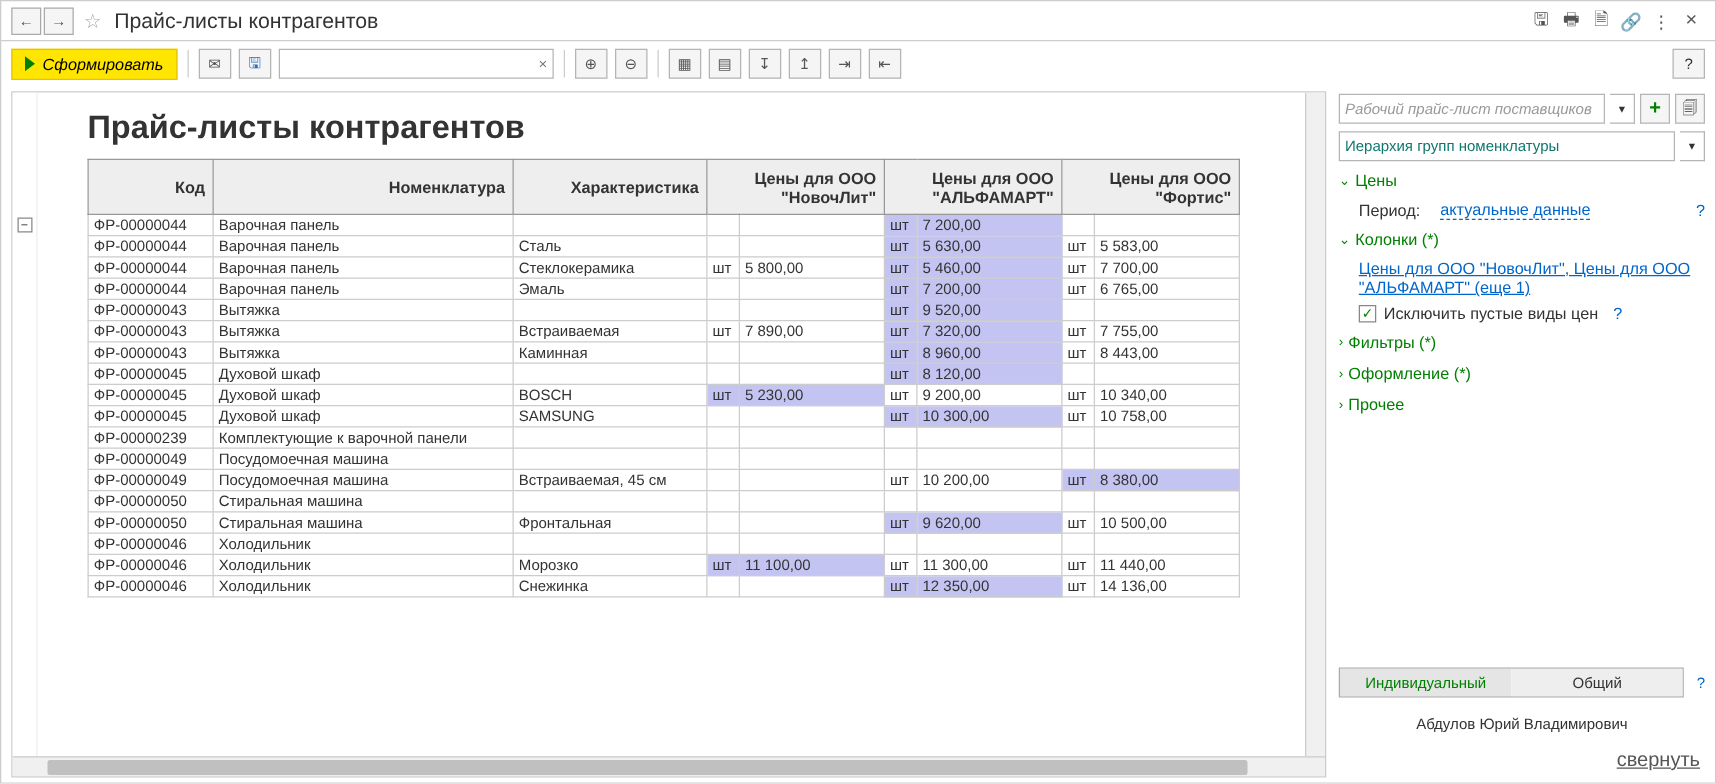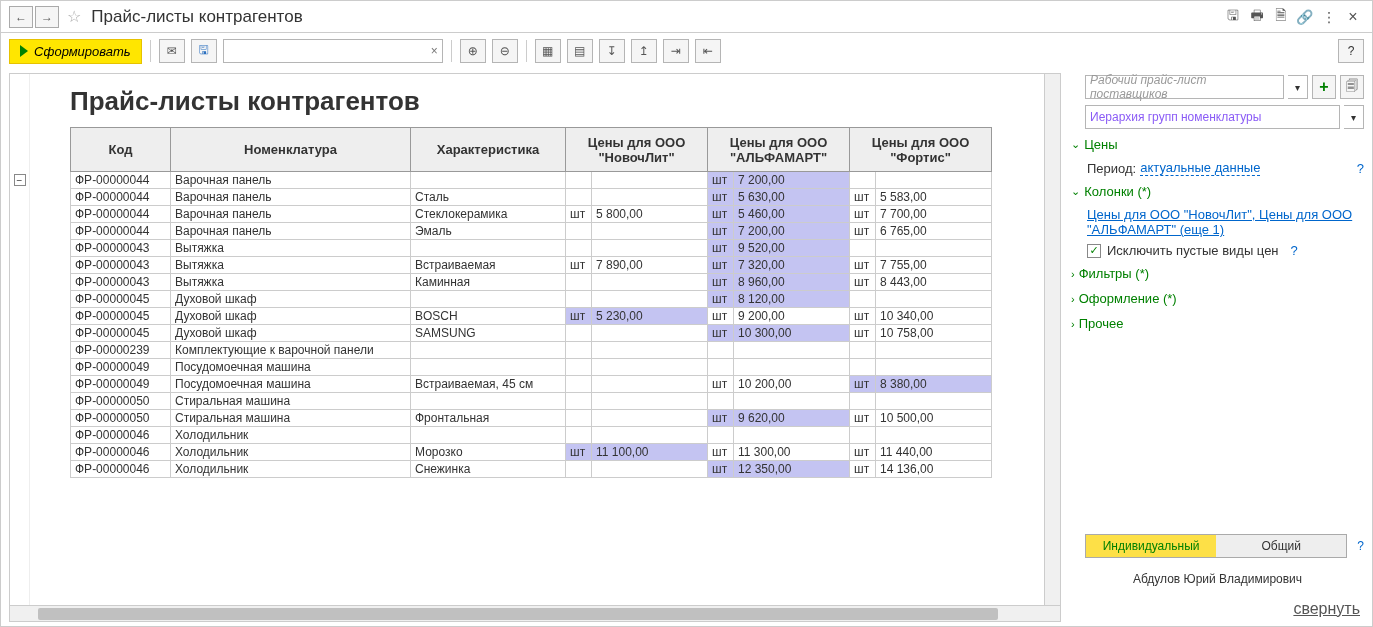--- a/index.html
+++ b/index.html
@@ -29,54 +29,54 @@
 
 
 .main { flex: 1; display: flex; overflow: hidden; }
 .report-area { flex: 1; position: relative; border: 1px solid #ccc; margin: 4px 4px 4px 8px; overflow: hidden; display: flex; flex-direction: column; }
 .tree-gutter { width: 20px; background: #fff; border-right: 1px solid #eee; display: flex; flex-direction: column; align-items: center; padding-top: 100px; }
 .tree-toggle { width: 12px; height: 12px; border: 1px solid #888; display: flex; align-items: center; justify-content: center; font-size: 10px; cursor: pointer; }
 .report-scroll { flex: 1; overflow: hidden; display: flex; }
 .report-content { flex: 1; overflow: hidden; }
 .report-title { font-size: 26px; font-weight: bold; padding: 12px 0 10px 40px; }
 .report-table { border-collapse: collapse; margin-left: 40px; }
-.report-table th { border: 1px solid #999; background: #eee; padding: 4px 6px; text-align: center; font-size: 13px; height: 44px; vertical-align: middle; }
+.report-table th { border: 1px solid #999; background: #eee; padding: 4px 6px; text-align: right; font-size: 13px; height: 44px; vertical-align: middle; }
 .report-table td { border: 1px solid #ccc; padding: 1px 4px; font-size: 12px; height: 17px; }
 .report-table .group-row td { font-weight: bold; border: none; border-bottom: 1px solid #ccc; padding-top: 2px; }
 .col-code { width: 100px; }
 .col-name { width: 240px; }
 .col-char { width: 155px; }
 .col-unit { width: 26px; }
 .col-price { width: 116px; text-align: left; }
 .hl { background: #c4c4f2; }
 .hscroll { height: 16px; background: #f0f0f0; border-top: 1px solid #ccc; position: relative; }
 .hscroll-thumb { position: absolute; left: 28px; width: 960px; height: 12px; top: 2px; background: #c0c0c0; border-radius: 2px; }
 .vscroll { width: 16px; background: #f0f0f0; border-left: 1px solid #ccc; }
 
 
 .sidepanel { width: 307px; padding: 6px 8px 4px 6px; display: flex; flex-direction: column; gap: 6px; }
-.sp-row { display: flex; align-items: center; gap: 4px; margin-left: 14px; }
+.sp-row { display: flex; align-items: center; gap: 4px; }
 .sp-combo { flex: 1; height: 24px; border: 1px solid #b5b5b5; display: flex; align-items: center; padding: 0 4px; font-size: 12px; color: #999; font-style: italic; background: #fff; }
-.sp-combo.normal { color: #8b5cf6; font-style: normal; }
+.sp-combo.normal { color: #0f766e; font-style: normal; }
 .sp-combo-btn { width: 20px; height: 24px; border: 1px solid #b5b5b5; border-left: none; display: flex; align-items: center; justify-content: center; font-size: 10px; cursor: pointer; }
 .sp-icon-btn { width: 24px; height: 24px; border: 1px solid #b5b5b5; background: #f5f5f5; display: flex; align-items: center; justify-content: center; cursor: pointer; }
 .sp-icon-btn.green { color: #008000; font-weight: bold; font-size: 16px; }
 .sp-section { display: flex; align-items: center; gap: 4px; cursor: pointer; color: #008000; font-size: 13px; padding: 2px 0; }
 .sp-section .chev { font-size: 11px; }
 .sp-section.gray { color: #666; }
-.sp-sub { padding-left: 16px; font-size: 13px; display: flex; align-items: center; gap: 4px; }
+.sp-sub { padding-left: 16px; font-size: 13px; display: flex; align-items: center; gap: 16px; }
 .sp-link { color: #0066cc; text-decoration: underline; cursor: pointer; }
 .dashed { border-bottom: 1px dashed #0066cc; text-decoration: none; }
 .sp-sub .q { color: #0066cc; margin-left: auto; }
 .sp-check { display: flex; align-items: center; gap: 6px; padding-left: 16px; font-size: 13px; }
 .chk { width: 14px; height: 14px; border: 1px solid #888; display: flex; align-items: center; justify-content: center; color: #008000; font-size: 11px; }
 .sp-spacer { flex: 1; }
 .sp-toggle { display: flex; border: 1px solid #aaa; }
 .sp-toggle button { flex: 1; border: none; padding: 4px 8px; cursor: pointer; font-size: 12px; }
-.sp-toggle button.active { background: #fde047; color: #008000; }
+.sp-toggle button.active { background: #e5e5e5; color: #008000; }
 .sp-toggle button.inactive { background: #eee; color: #333; }
 .sp-footer { text-align: center; font-size: 12px; padding: 8px 0 4px 0; }
 .sp-collapse { text-align: right; font-size: 16px; color: #555; text-decoration: underline; cursor: pointer; padding: 4px; }
 </style>
 </head>
 <body>
 
 <div class="app">
 
   <div class="titlebar">

